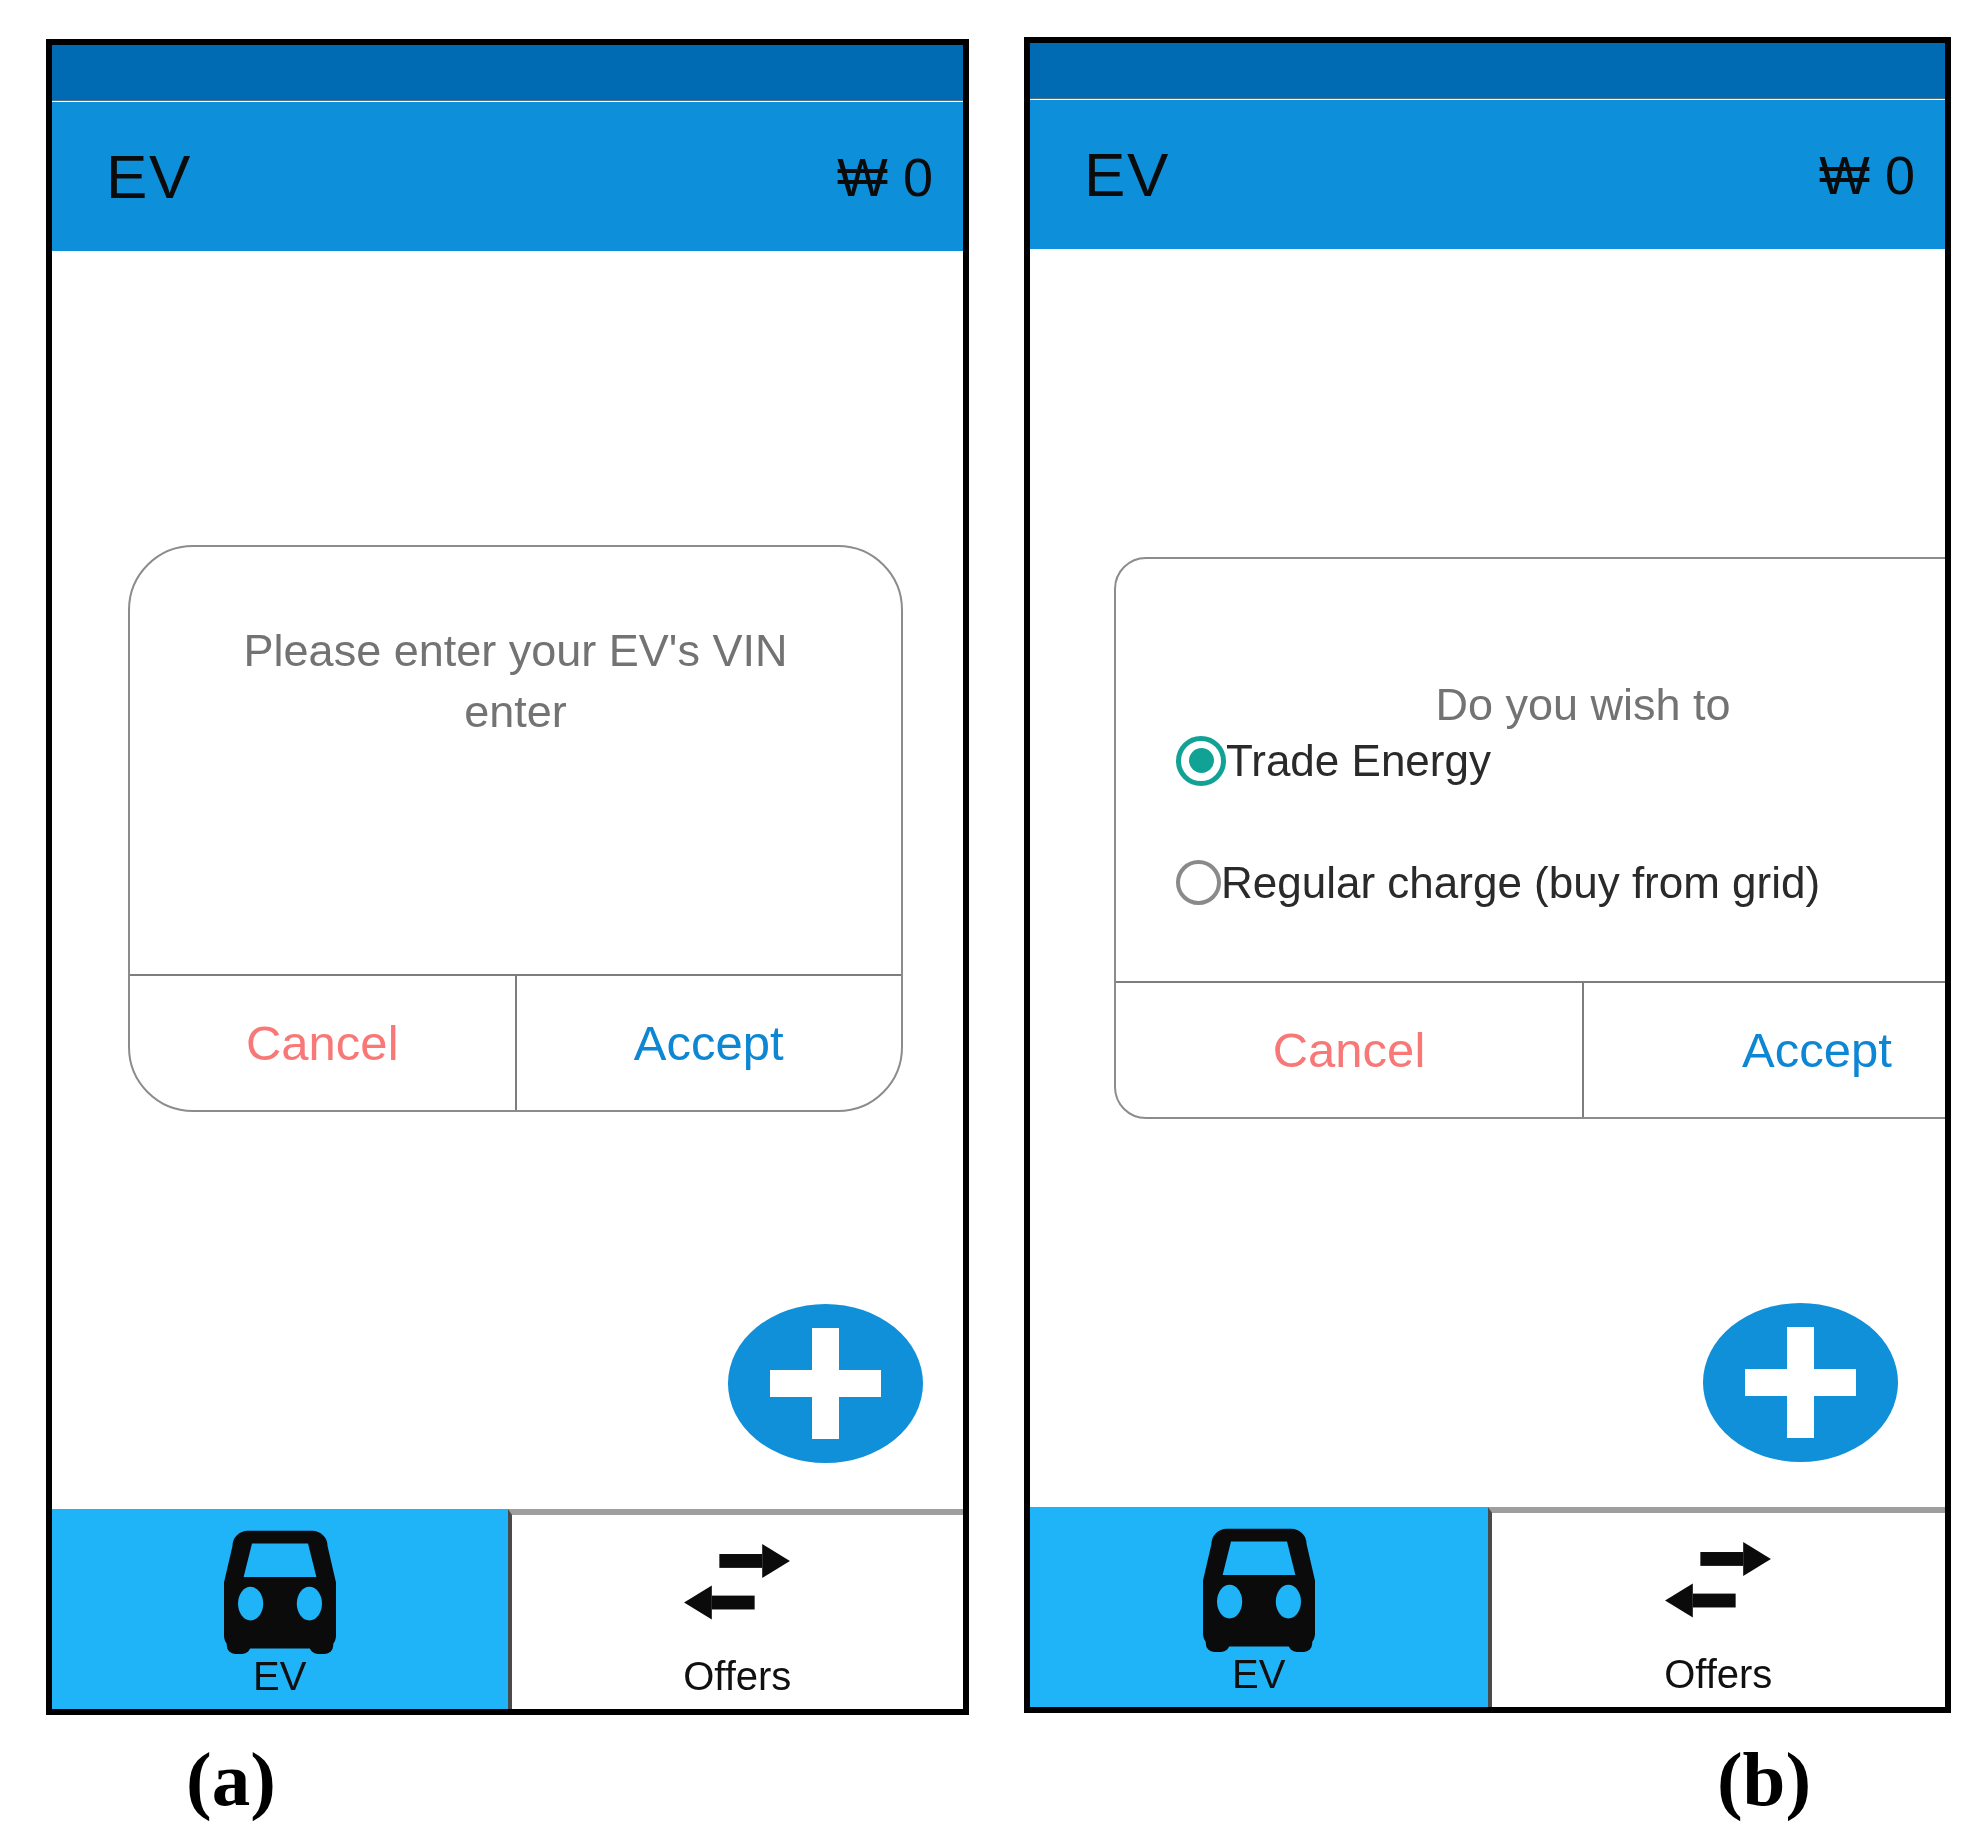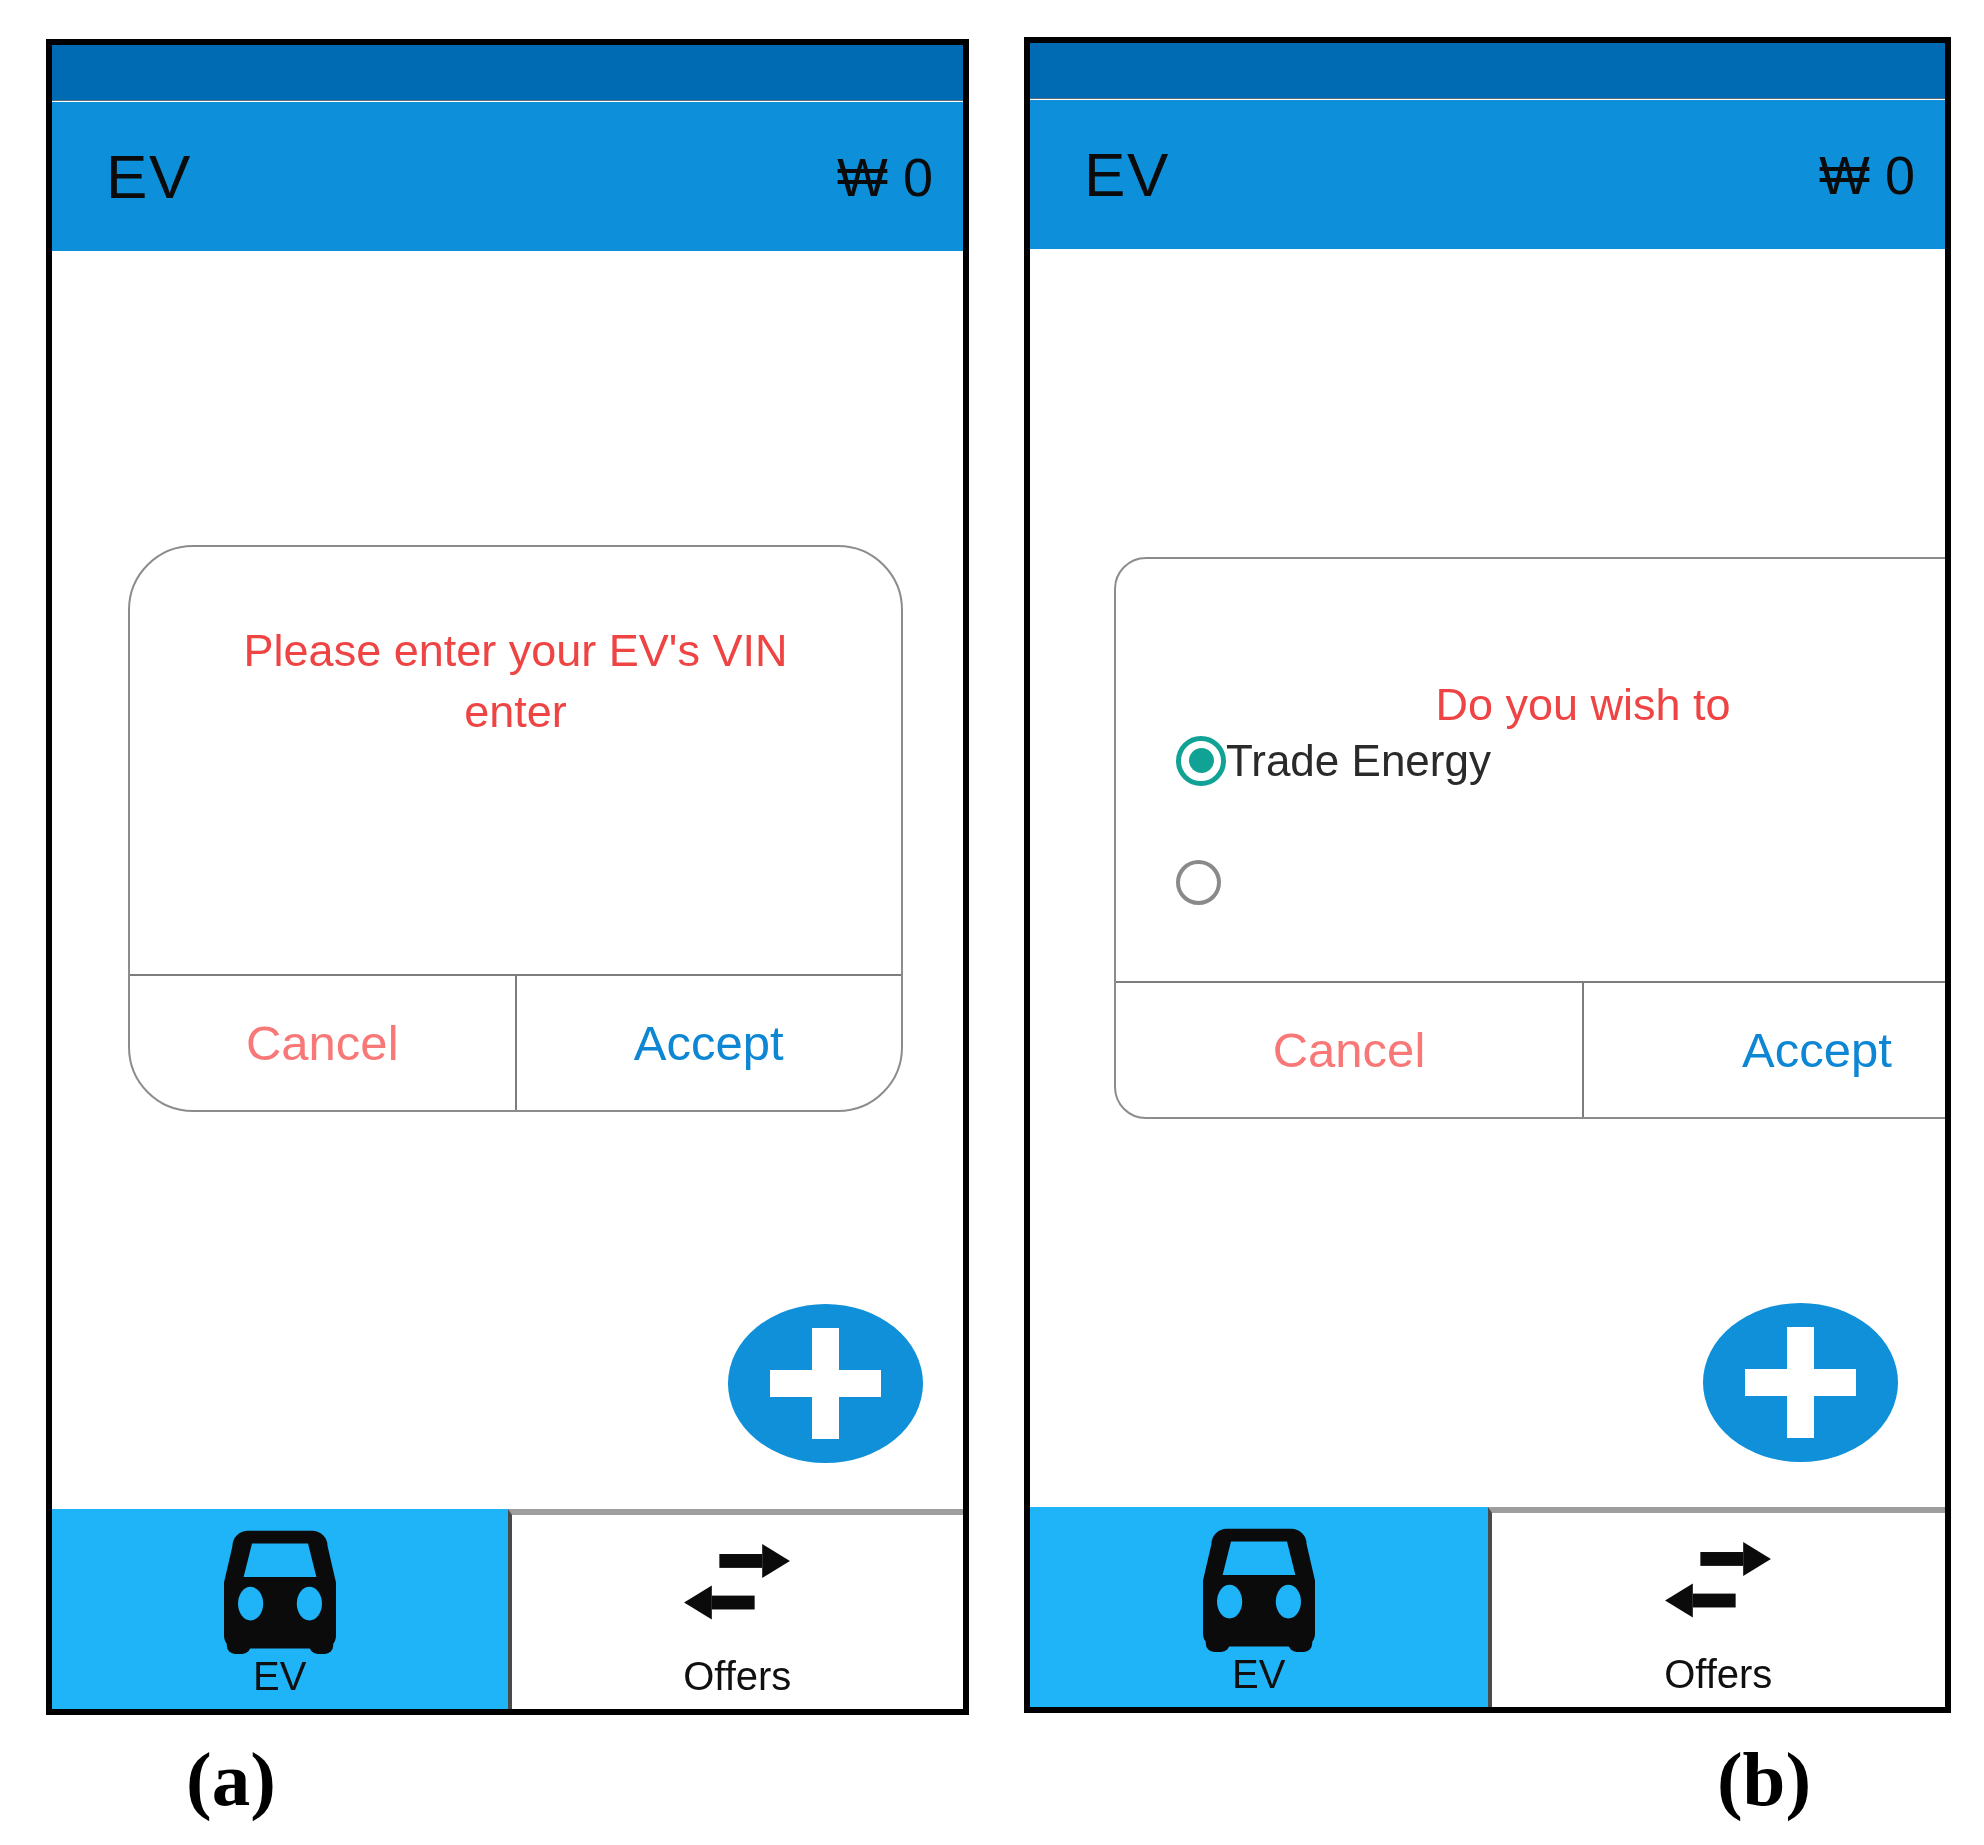--- a/index.html
+++ b/index.html
@@ -24,21 +24,21 @@
   .header-title  { font-size:62px; color:#0b0b0b; letter-spacing:1.7px; }
   .header-balance{ font-size:54px; color:#0b0b0b; }
 
   .dialog {
     position:absolute; background:#ffffff; border:2.5px solid #8C8C8C; border-radius:65px;
     box-sizing:border-box;
   }
   #phone-a .dialog { left:76px;  top:500px; width:775px; height:567px; }
   #phone-b .dialog { left:84px; top:514px; width:938px; height:562px;border-radius:32px; }
 
-  .dialog-title { text-align:center; font-size:45px; color:#ef4444; line-height:1.35; }
+  .dialog-title { text-align:center; font-size:45px; color:#737373; line-height:1.35; }
   #phone-a .dialog-title { margin-top:74px; }
   #phone-b .dialog-title { margin-top:116px; }
 
   .vin-row {
     position:absolute; left:30px; top:203px; white-space:nowrap;
     font-size:43px; color:#222;
   }
 
   .option-row {
     position:absolute; left:60px; height:67px;
@@ -175,20 +175,21 @@
 
         <div class="option-row row-1">
           <span class="radio selected">
             <span class="radio-dot"></span>
           </span>
           <span class="option-label">Trade Energy</span>
         </div>
 
         <div class="option-row row-2">
           <span class="radio unselected"></span>
+          <span class="option-label">Regular charge (buy from grid)</span>
         </div>
 
         <div class="dialog-buttons">
           <button class="dialog-btn cancel">Cancel</button>
           <button class="dialog-btn accept">Accept</button>
         </div>
       </div>
 
       <div class="fab">
         <span class="plus-h"></span>

